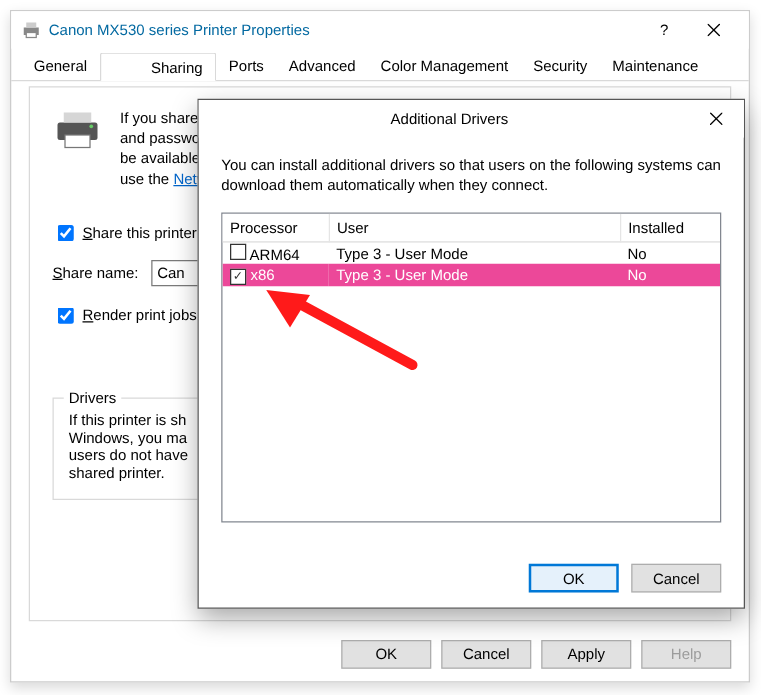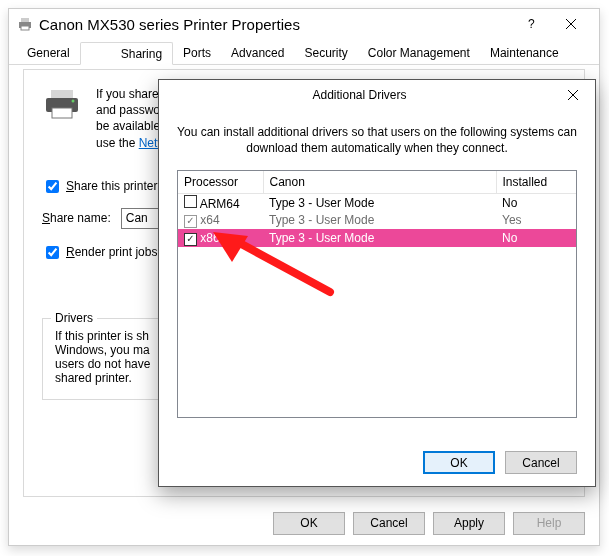--- a/index.html
+++ b/index.html
@@ -2,21 +2,21 @@
 <html><head>
 <meta charset="utf-8">
 <style>
 * { box-sizing: border-box; font-family: "Segoe UI", Tahoma, sans-serif; font-size: 12px; }
 body { margin: 0; background: #fff; width: 609px; height: 556px; position: relative; overflow: hidden; }
 
 
 .dlg-parent { position: absolute; left: 8px; top: 8px; width: 592px; height: 538px; border: 1px solid #ccc; background: #fff; box-shadow: 0 4px 10px rgba(0,0,0,0.15); }
 .titlebar { height: 30px; display: flex; align-items: center; padding: 0 8px; background: #fff; }
 .titlebar .ico { width: 16px; height: 16px; margin-right: 6px; }
-.titlebar .ttl { flex: 1; color: #000000; font-size: 15px; }
+.titlebar .ttl { flex: 1; color: #0369a1; font-size: 12px; }
 .titlebar .tbtn { width: 40px; height: 28px; display: flex; align-items: center; justify-content: center; color: #000; }
 .titlebar .tbtn svg { width: 10px; height: 10px; }
 
 .tabs { display: flex; border-bottom: 1px solid #d9d9d9; padding: 0 8px; margin-top: 2px; height: 24px; }
 .tab { padding: 4px 10px; color: #000; cursor: default; position: relative; top: 1px; }
 .tab.active { border: 1px solid #d9d9d9; border-bottom: 1px solid #fff; background: #fff; border-radius: 2px 2px 0 0; padding-left: 40px; }
 
 .tabbody { position: absolute; left: 14px; right: 14px; top: 60px; bottom: 48px; border: 1px solid #d9d9d9; padding: 16px 18px; }
 .row1 { display: flex; gap: 14px; }
 .printer-ico { width: 40px; height: 36px; }
@@ -36,21 +36,21 @@
 .btn.disabled { color: #9c9c9c; }
 
 
 .dlg-child { position: absolute; left: 158px; top: 79px; width: 438px; height: 408px; background: #fff; border: 1px solid #555; box-shadow: 0 8px 20px rgba(0,0,0,0.35); }
 .ctb { height: 30px; background: #fff; display: flex; align-items: center; }
 .ctb .ttl { flex: 1; padding-left: 10px; color: #000; text-align: center; }
 .ctb .xbtn { width: 45px; height: 30px; display: flex; align-items: center; justify-content: center; background: #fff; }
 .ctb .xbtn svg { width: 10px; height: 10px; }
 
 .cbody { padding: 14px 18px 0; }
-.cmsg { color: #000; line-height: 1.35; text-align: center; }
+.cmsg { color: #000; line-height: 1.35; }
 
 .tblwrap { border: 1px solid #828790; margin-top: 14px; height: 248px; background: #fff; overflow: hidden; }
 table { width: 100%; border-collapse: collapse; }
 th { text-align: left; font-weight: normal; background: #fff; border-right: 1px solid #e5e5e5; height: 22px; padding: 0 6px; color: #000; border-bottom: 1px solid #e5e5e5; }
 th:last-child { border-right: none; }
 td { padding: 0 6px; height: 18px; color: #000; vertical-align: middle; }
 tr.dim td { color: #6d6d6d; }
 tr.sel td { background: #ec4899; color: #fff; }
 td.chk { width: 22px; padding-left: 6px; }
 td.chk .cb { width: 13px; height: 13px; border: 1px solid #333; display: inline-flex; align-items: center; justify-content: center; background: #fff; }
@@ -87,22 +87,22 @@
           <line x1="10" y1="0" x2="0" y2="10" stroke="#000"></line>
         </svg>
       </div>
   </div>
 
   <div class="tabs">
     <div class="tab">General</div>
     <div class="tab active">Sharing</div>
     <div class="tab">Ports</div>
     <div class="tab">Advanced</div>
+    <div class="tab">Color Management</div>
     <div class="tab">Security</div>
-    <div class="tab">Color Management</div>
     <div class="tab">Maintenance</div>
   </div>
 
   <div class="tabbody">
     <div class="row1">
       <svg class="printer-ico" viewBox="0 0 40 36">
           <rect x="4" y="12" width="32" height="14" rx="2" fill="#555"></rect>
           <rect x="9" y="4" width="22" height="8" fill="#d6d6d6"></rect>
           <rect x="10" y="22" width="20" height="10" fill="#fff" stroke="#777"></rect>
           <circle cx="31" cy="15" r="1.5" fill="#6c6"></circle>
@@ -159,35 +159,30 @@
         </svg>
       </div>
   </div>
   <div class="cbody">
     <div class="cmsg">You can install additional drivers so that users on the following systems can download them automatically when they connect.</div>
     <div class="tblwrap">
       <table>
         <thead>
           <tr>
             <th style="width:85px">Processor</th>
-            <th>Canon</th>
+            <th>User</th>
             <th style="width:80px">Installed</th>
           </tr>
         </thead>
         <tbody id="tbody">
             <tr>
               <td class="chk"><span class="cb"></span> <span>ARM64</span></td>
               <td>Type 3 - User Mode</td>
               <td>No</td>
             </tr>
-            <tr class="dim">
-              <td class="chk"><span class="cb checked"></span> <span>x64</span></td>
-              <td>Type 3 - User Mode</td>
-              <td>Yes</td>
-            </tr>
             <tr class="sel">
               <td class="chk"><span class="cb checked"></span> <span>x86</span></td>
               <td>Type 3 - User Mode</td>
               <td>No</td>
             </tr>
           </tbody>
       </table>
     </div>
   </div>
   <div class="cbtns">

